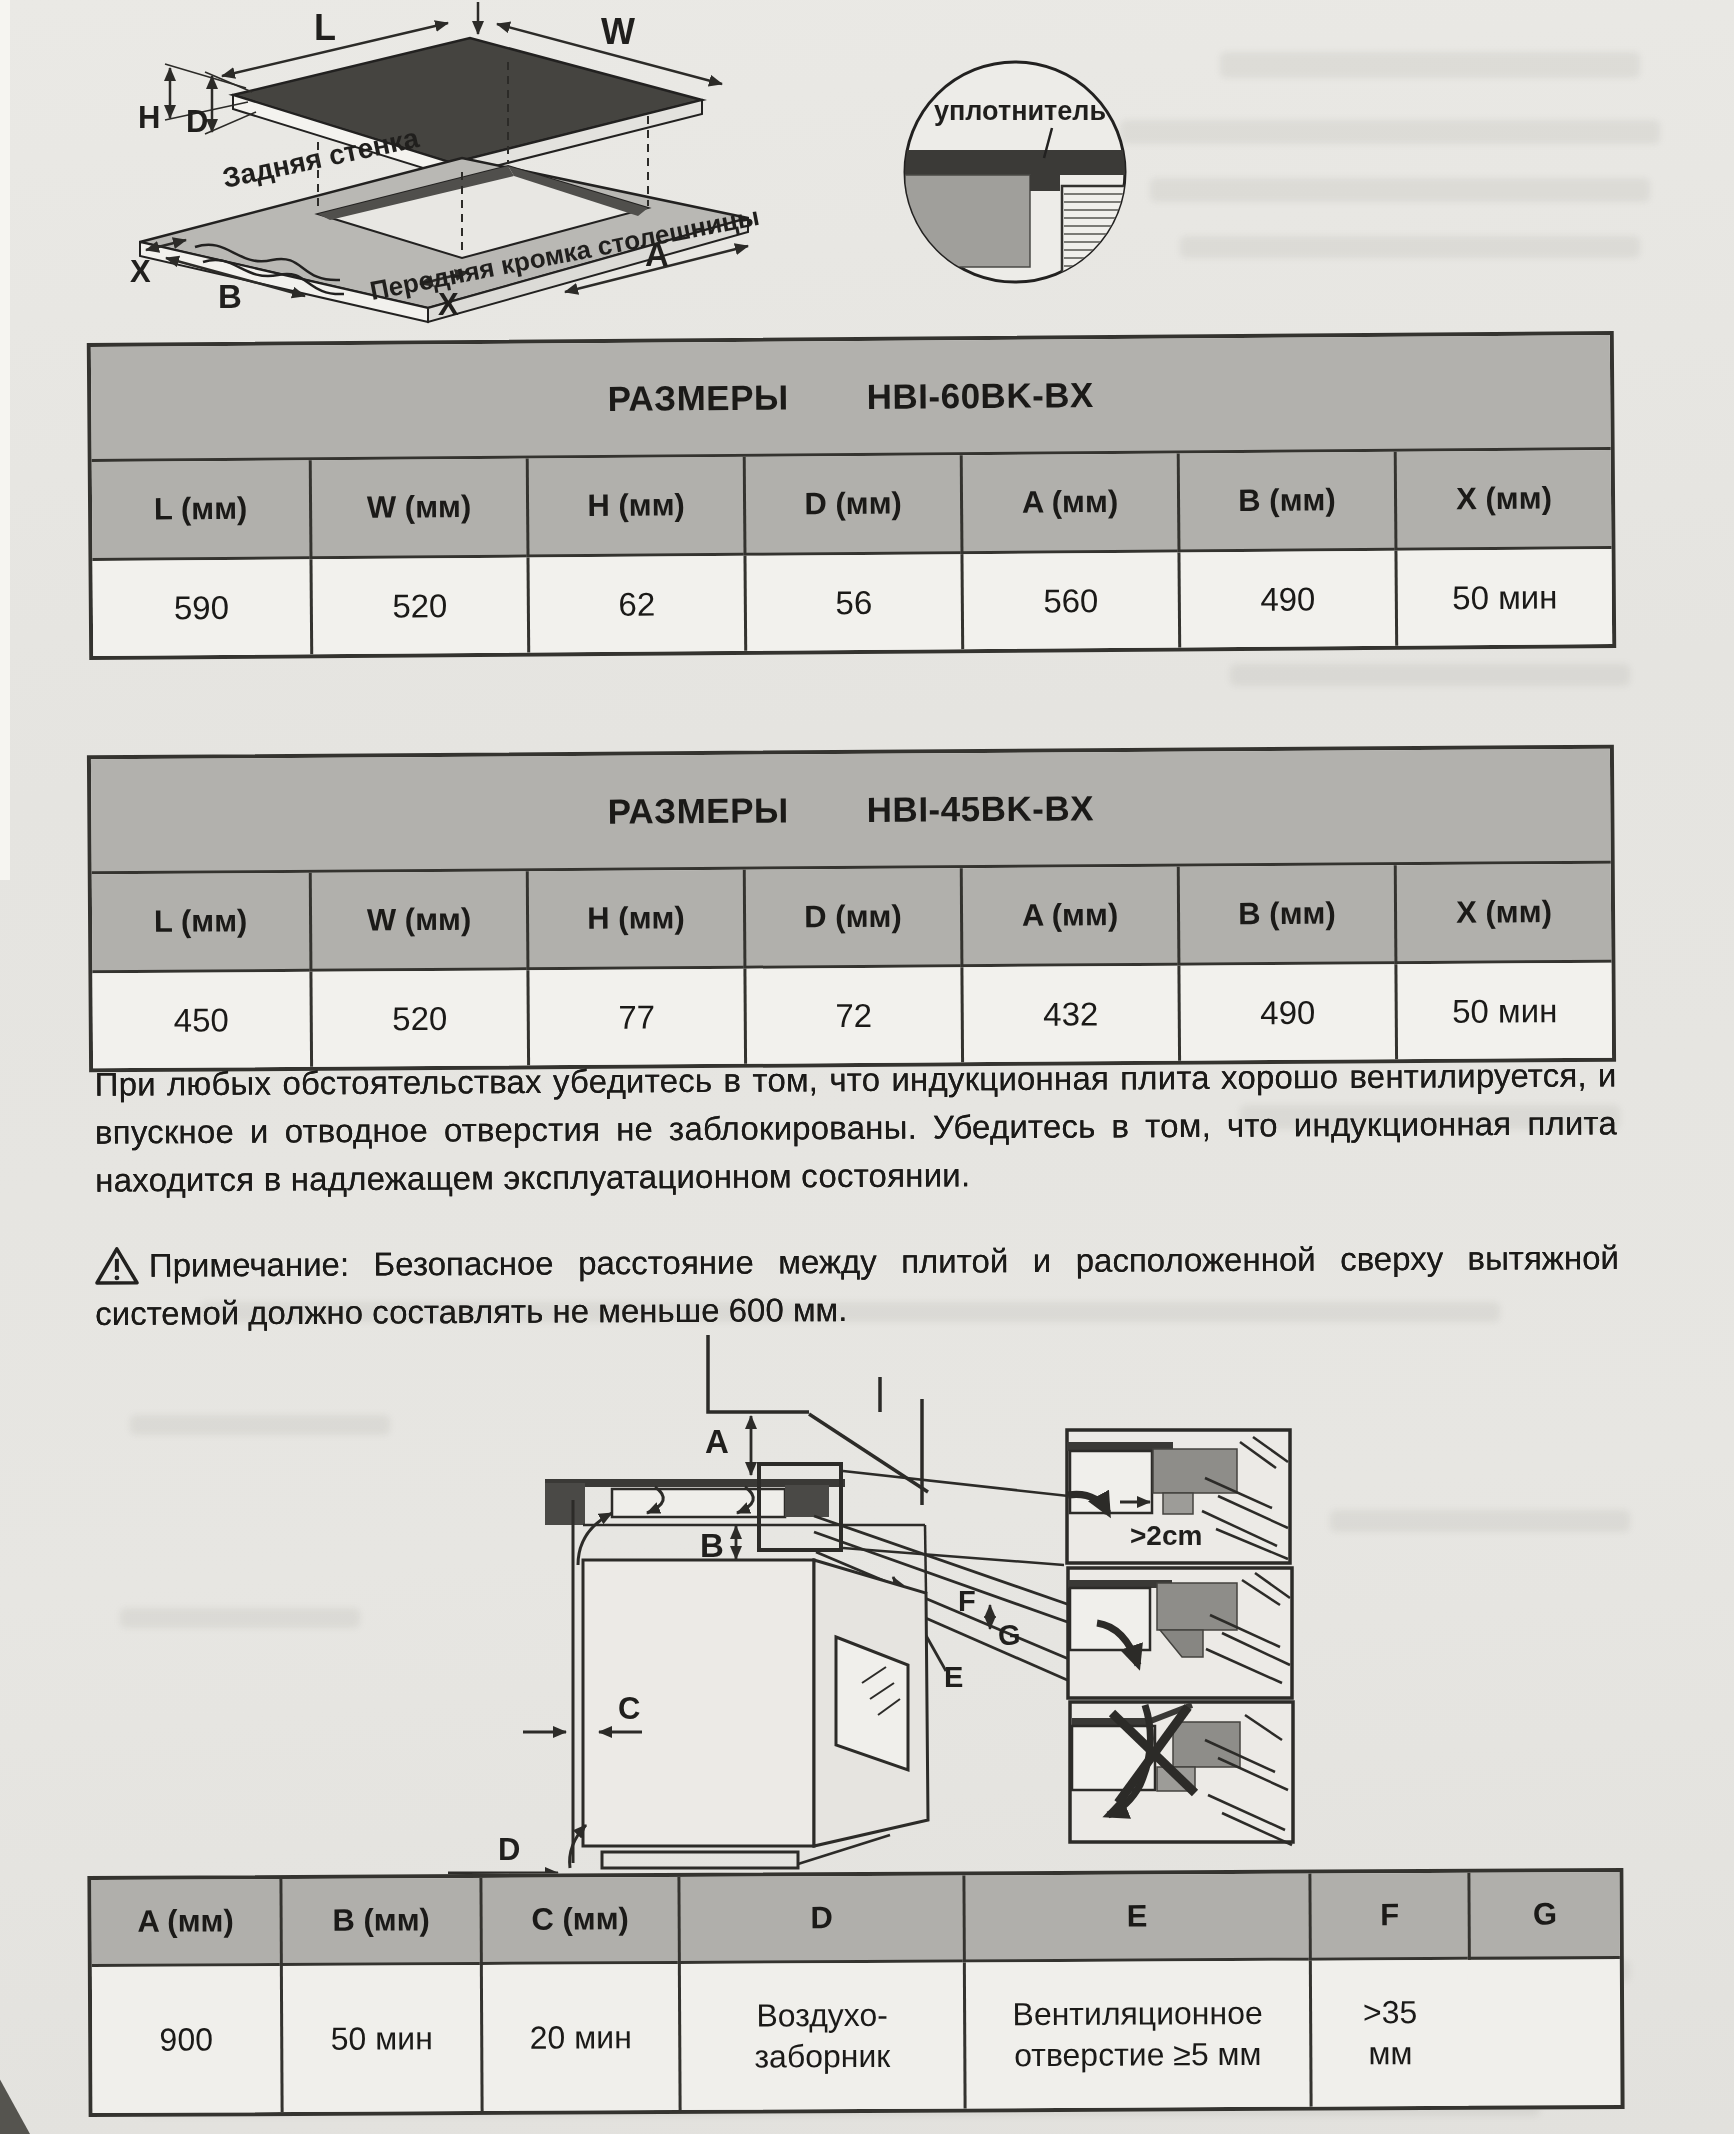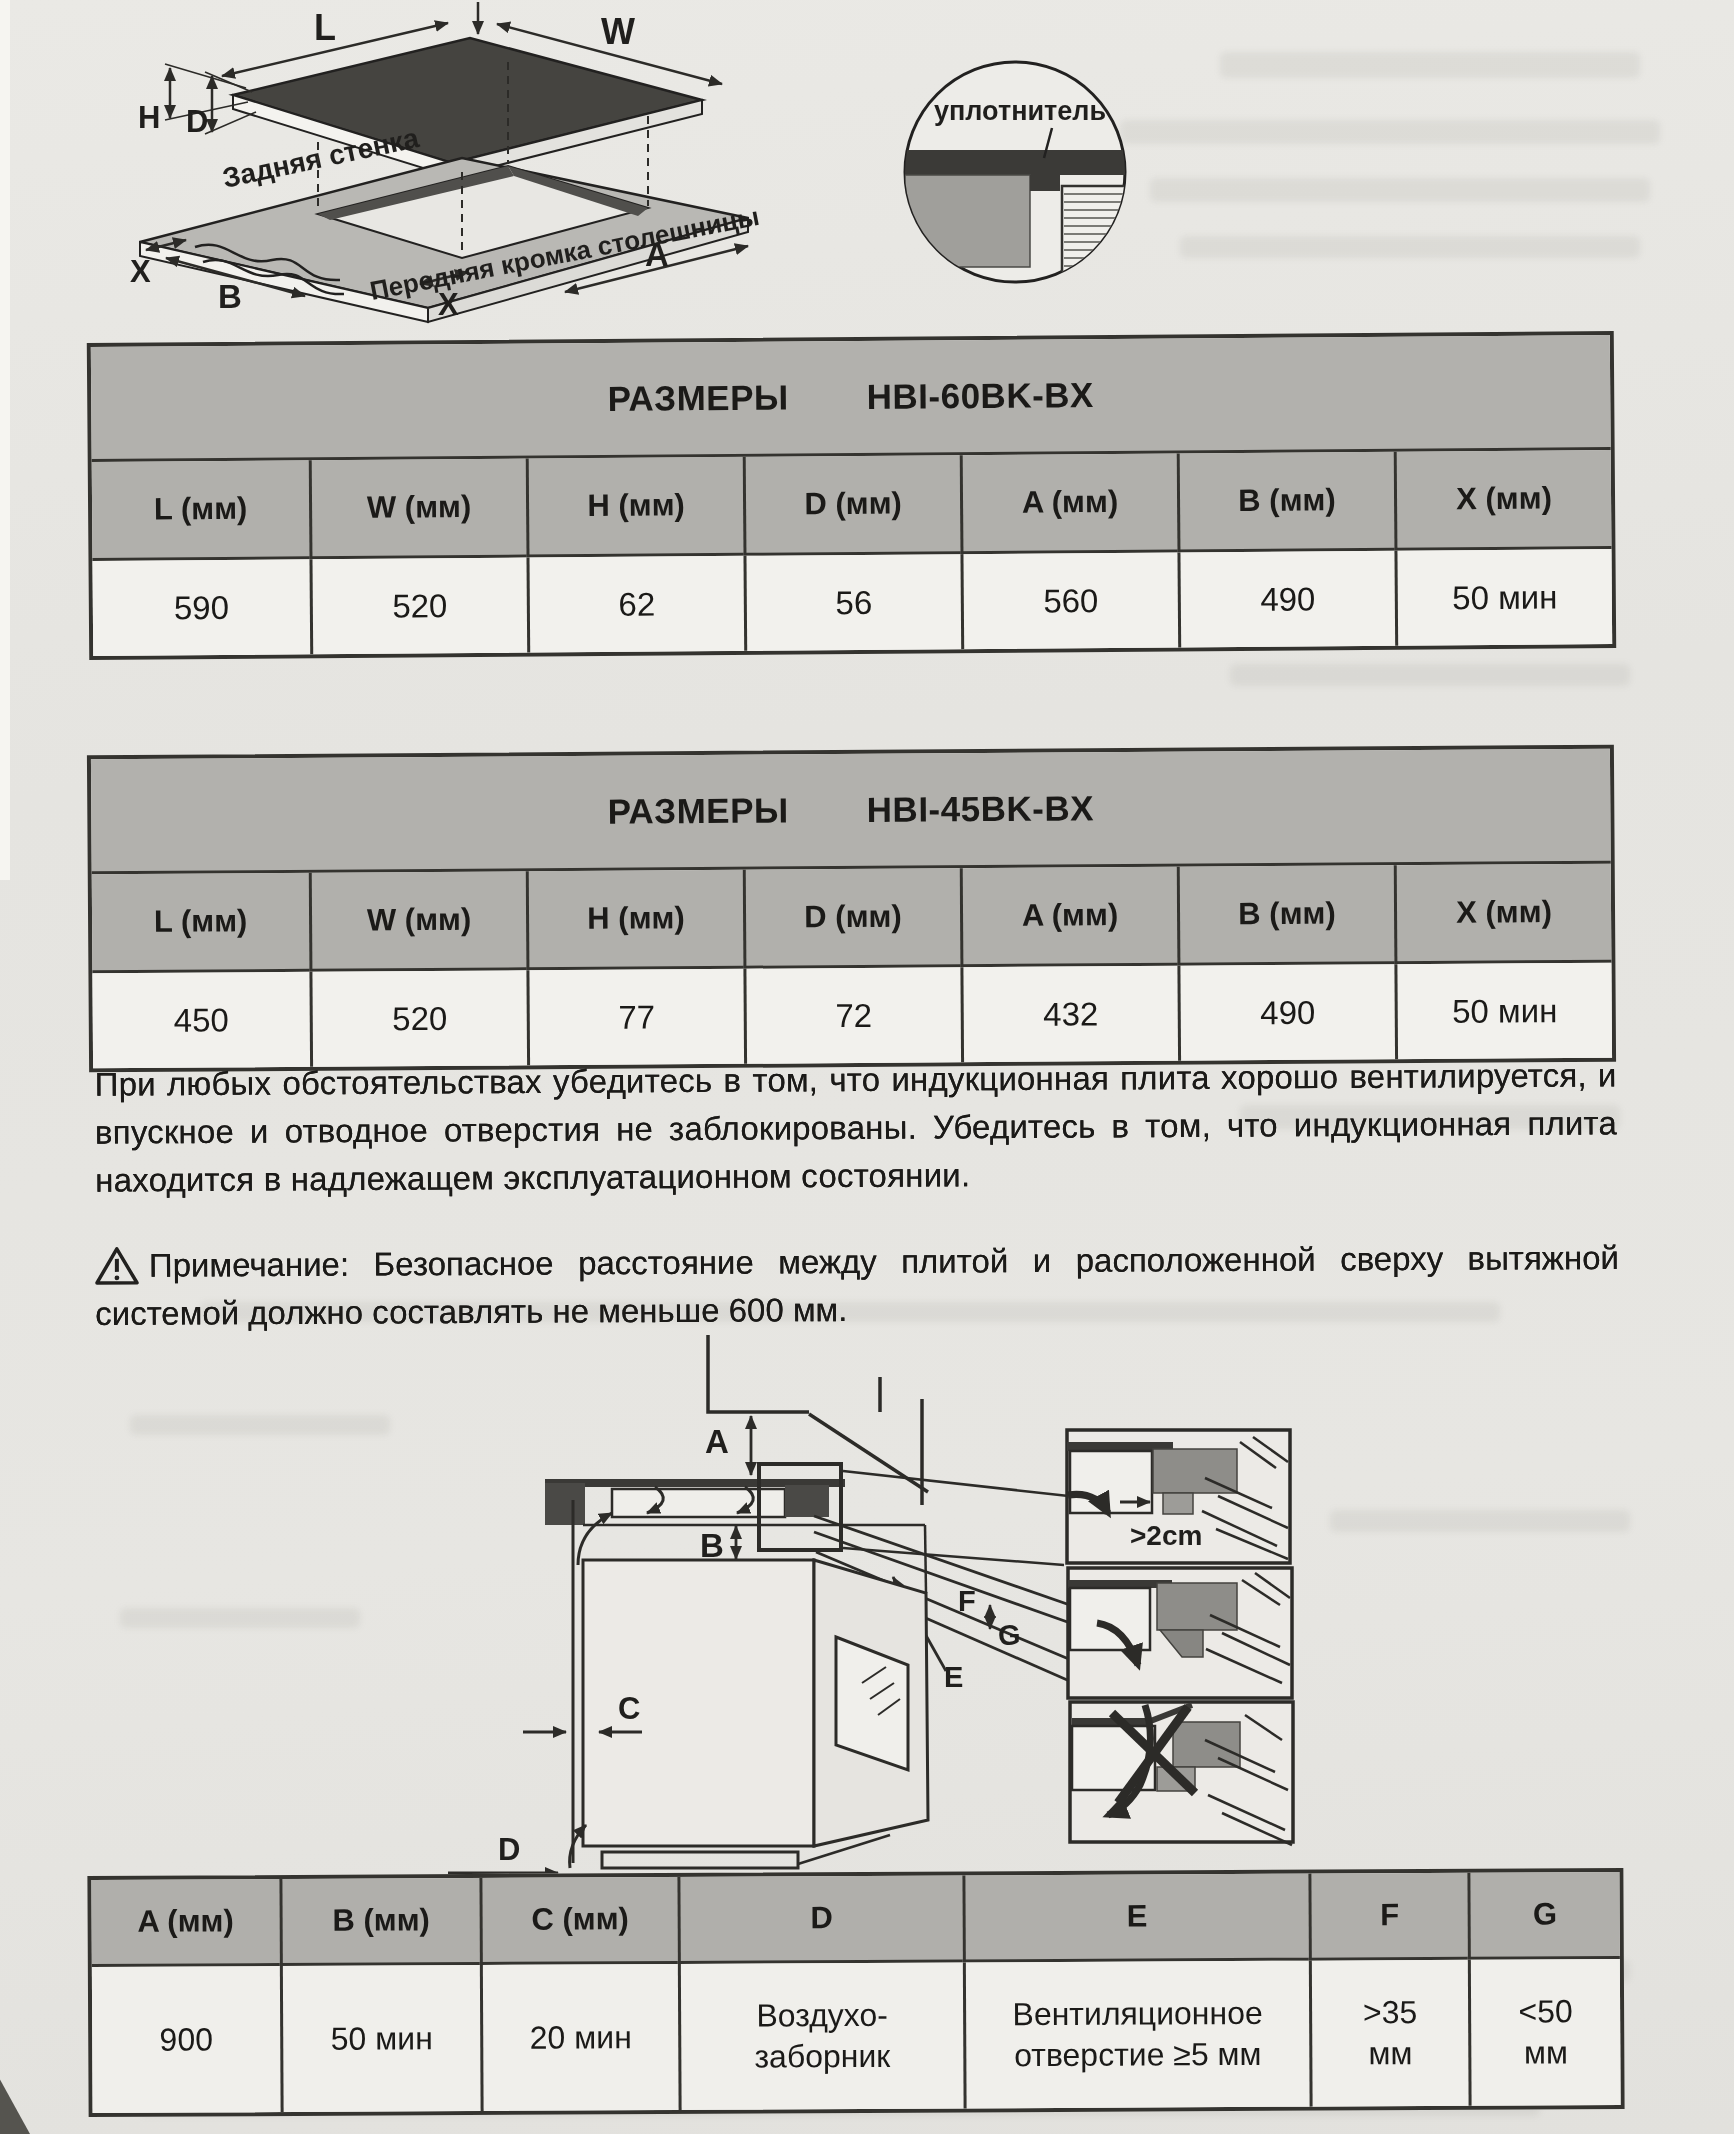--- a/index.html
+++ b/index.html
@@ -375,17 +375,16 @@
     <div class="ch">D</div>
     <div class="ch">E</div>
     <div class="ch">F</div>
     <div class="ch">G</div>
     <div class="cv c0">900</div>
     <div class="cv">50 мин</div>
     <div class="cv">20 мин</div>
     <div class="cv">Воздухо-заборник</div>
     <div class="cv">Вентиляционное отверстие ≥5 мм</div>
     <div class="cv narrow">&gt;35 мм</div>
-    <div class="cv narrow">&lt;50 мм</div>
   </div>
 
   <div class="corner-bl"></div>
 </div>
 
 </body></html>

